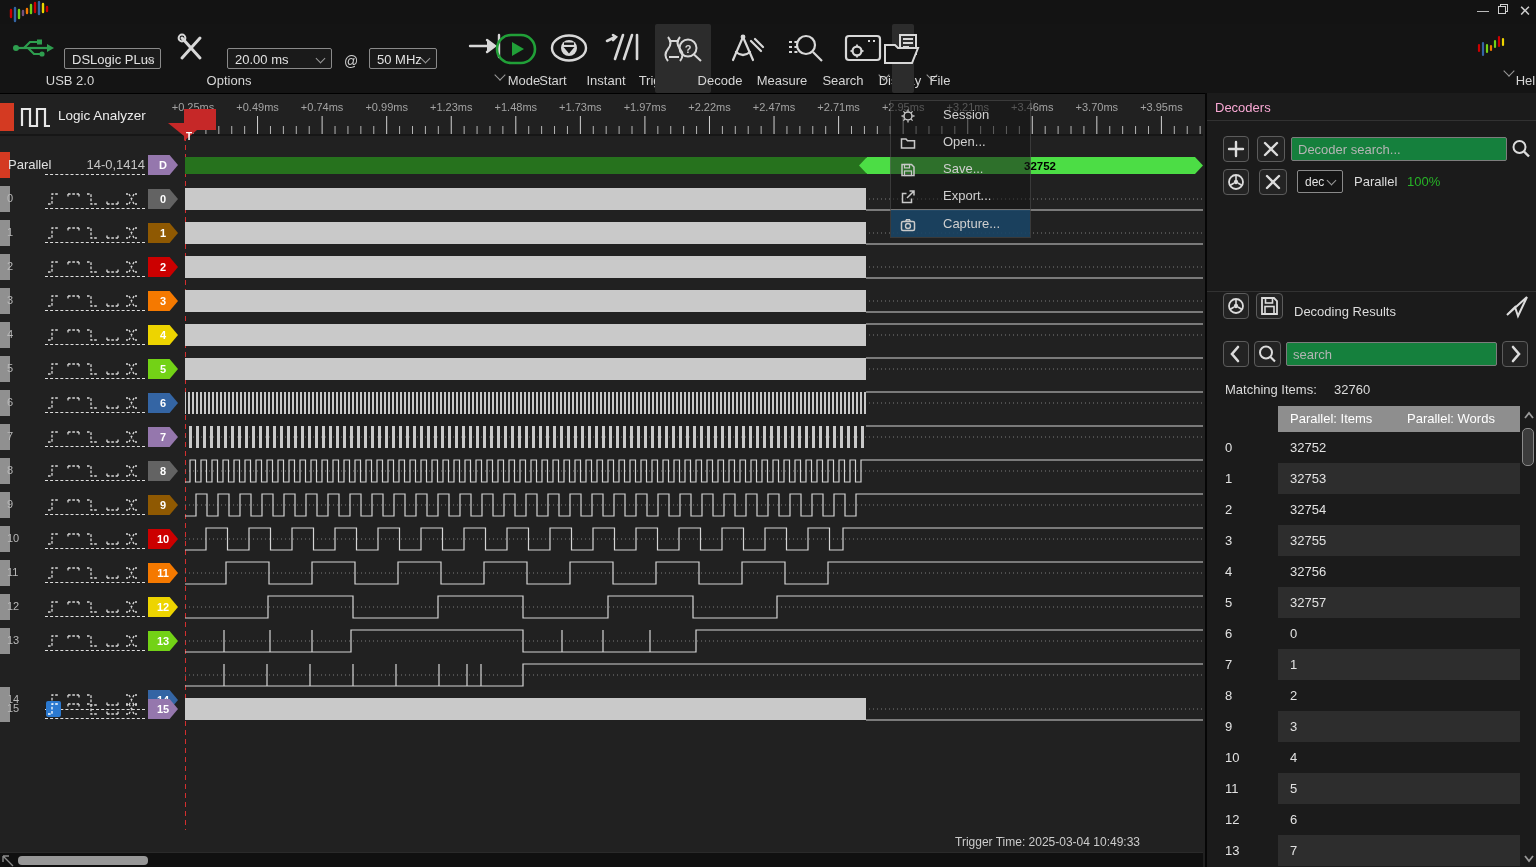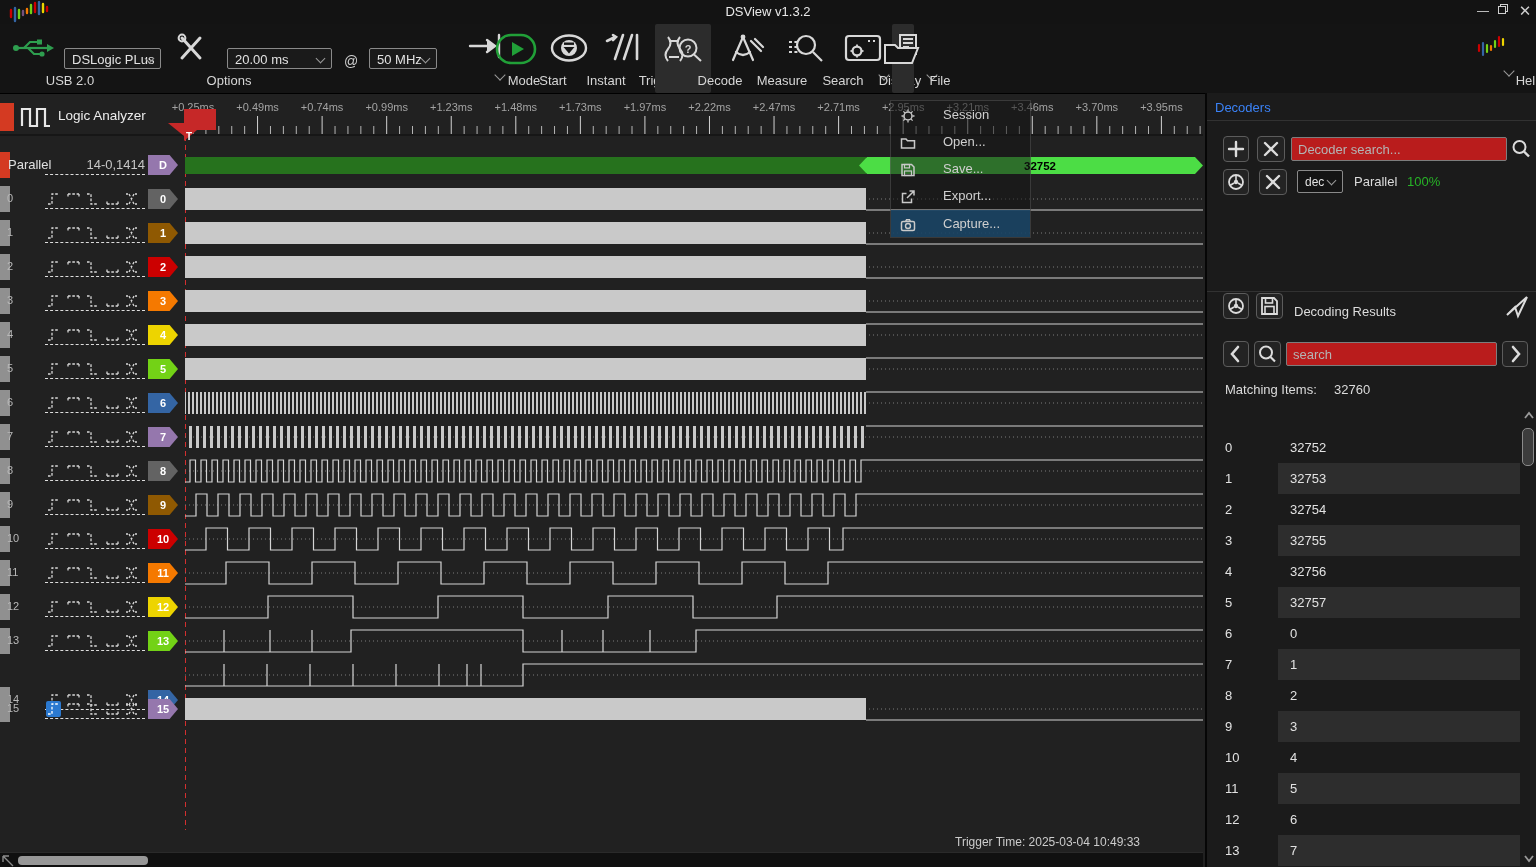--- a/index.html
+++ b/index.html
@@ -38,24 +38,24 @@
   
   #file-menu{position:absolute;left:890px;top:100px;width:141px;background:rgba(22,22,22,0.55);
              border:1px solid rgba(120,120,120,0.35);box-sizing:border-box;z-index:30;}
   .fmitem{position:relative;height:27px;line-height:27px;font-size:13px;color:#cfcfcf;}
   .fmitem.hl{background:rgba(26,74,110,0.8);}
   .fmitem .fmicon{position:absolute;left:9px;top:5px;}
   .fmitem .fmlabel{position:absolute;left:52px;top:0;}
   .fmsep{border-top:1px solid rgba(150,150,150,0.6);height:0;}
   
   .right-panel{position:absolute;left:1205px;top:93px;width:331px;height:774px;background:#1b1b1b;border-left:2px solid #060606;box-sizing:border-box;}
-  .rp-title{position:absolute;left:8px;top:7px;font-size:13px;color:#3b82f6;}
+  .rp-title{position:absolute;left:8px;top:7px;font-size:13px;color:#f9a8d4;}
   .rp-div{position:absolute;left:0;width:331px;border-top:1px solid #323232;}
   .rbtn{position:absolute;height:26px;background:#232323;border:1px solid #5c5c5c;border-radius:4px;box-sizing:border-box;}
-  .rinput{position:absolute;height:24px;background:#b91c1c;border:1px solid #7d7d7d;border-radius:2px;
+  .rinput{position:absolute;height:24px;background:#15803d;border:1px solid #7d7d7d;border-radius:2px;
           color:#e0e0e0;font-size:13px;padding:0 6px;box-sizing:border-box;font-family:"Liberation Sans",sans-serif;}
   .rinput::placeholder{color:#b4b4b4;opacity:1;}
   .rp-text{position:absolute;font-size:13px;color:#dcdcdc;white-space:nowrap;}
   .rp-green{color:#27b327;}
   
   #rtable{position:absolute;left:0;top:313px;width:331px;height:461px;overflow:hidden;}
   .thead{position:absolute;left:71px;top:0;width:242px;height:26px;background:#8e8e8e;}
   .thead span{position:absolute;top:5px;font-size:13px;color:#fff;}
   .trow{position:absolute;left:0;width:331px;height:31px;}
   .trow .stripe{position:absolute;left:71px;top:0;width:242px;height:31px;background:#2d2d2d;}
@@ -81,21 +81,20 @@
         <line x1="11" y1="9" x2="11" y2="17" stroke="#73d216"></line>
         <line x1="15" y1="10" x2="15" y2="14" stroke="#75507b"></line>
         <line x1="19" y1="8" x2="19" y2="12" stroke="#f57900"></line>
         <line x1="23" y1="4" x2="23" y2="12" stroke="#73d216"></line>
         <line x1="27" y1="2" x2="27" y2="11" stroke="#cc0000"></line>
         <line x1="31" y1="1" x2="31" y2="13" stroke="#3465a4"></line>
         <line x1="35" y1="3" x2="35" y2="11" stroke="#edd400"></line>
         <line x1="39" y1="6" x2="39" y2="10" stroke="#cc0000"></line>
       </g>
     </svg>
-    <div class="title">DSView v1.3.2</div>
     <div class="winbtn" style="right:44px">—</div>
     <div class="winbtn" style="right:24px">
       <svg width="12" height="12" viewBox="0 0 12 12">
         <rect x="3.5" y="1.5" width="7" height="7" fill="none" stroke="#cfcfcf"></rect>
         <rect x="1.5" y="3.5" width="7" height="7" fill="#131313" stroke="#cfcfcf"></rect>
       </svg>
     </div>
     <div class="winbtn" style="right:2px;font-size:15px">✕</div>
   </div>
 
@@ -942,20 +941,24 @@
     <div class="rbtn" style="left:295px;top:248px;width:26px">
       <svg width="24" height="24" viewBox="0 0 24 24">
         <path d="M10 5 L16 12 L10 19" fill="none" stroke="#dcdcdc" stroke-width="2.6" stroke-linecap="round"></path>
       </svg>
     </div>
 
     <div class="rp-text" style="left:18px;top:289px">Matching Items:</div>
     <div class="rp-text" style="left:127px;top:289px">32760</div>
 
     <div id="rtable">
+      <div class="thead">
+        <span style="left:12px">Parallel: Items</span>
+        <span style="left:129px">Parallel: Words</span>
+      </div>
       <div id="rtbody">
           <div class="trow" style="top: 26px;">
       <span class="idx">0</span>
       <span class="val">32752</span>
           </div>
           <div class="trow" style="top: 57px;">
             <div class="stripe"></div>
       <span class="idx">1</span>
       <span class="val">32753</span>
           </div>

